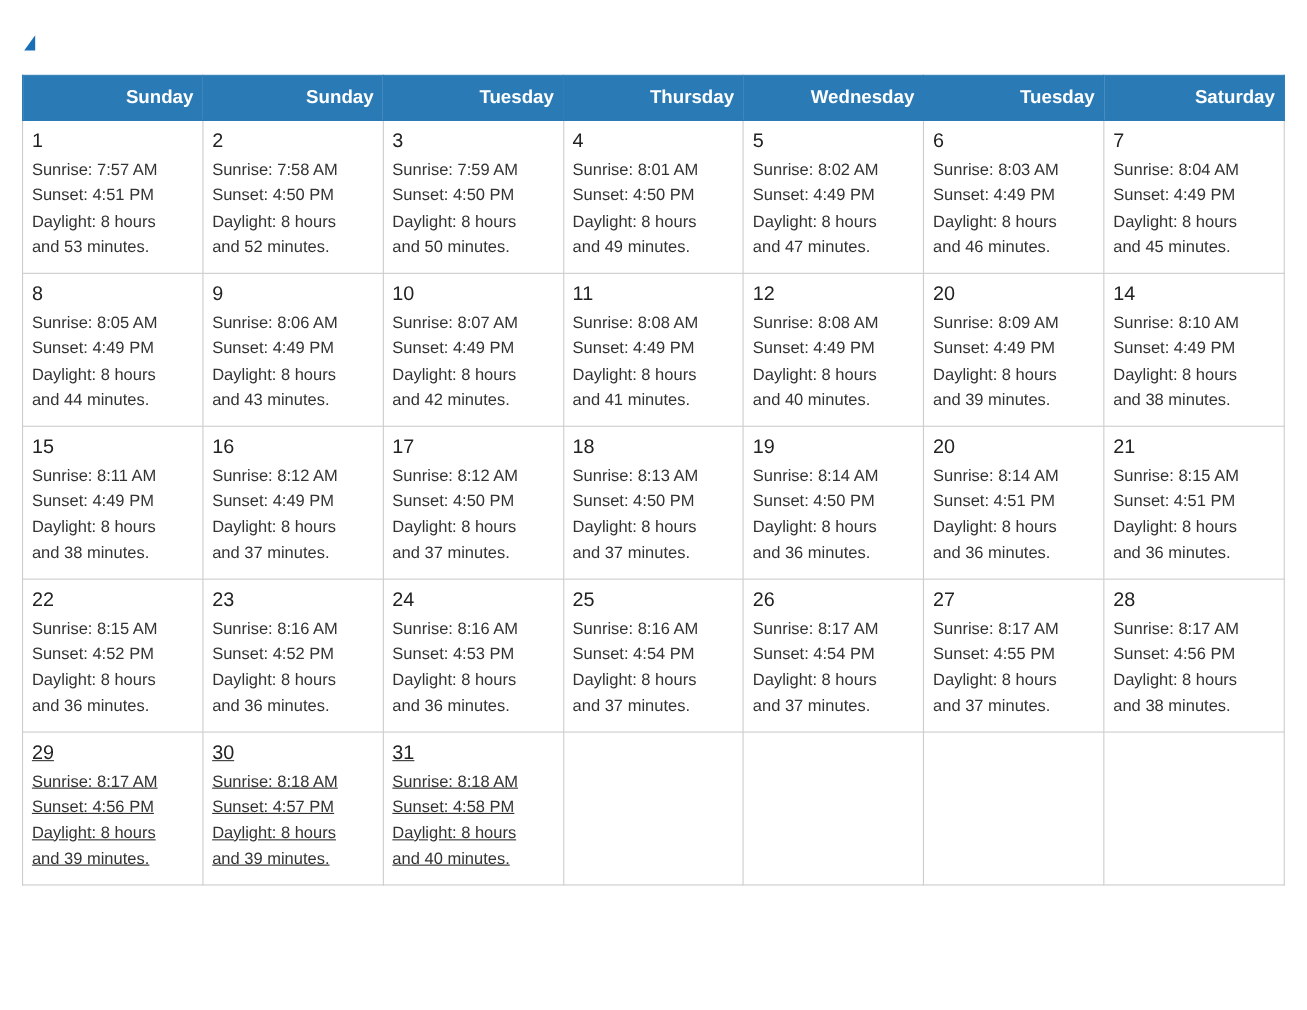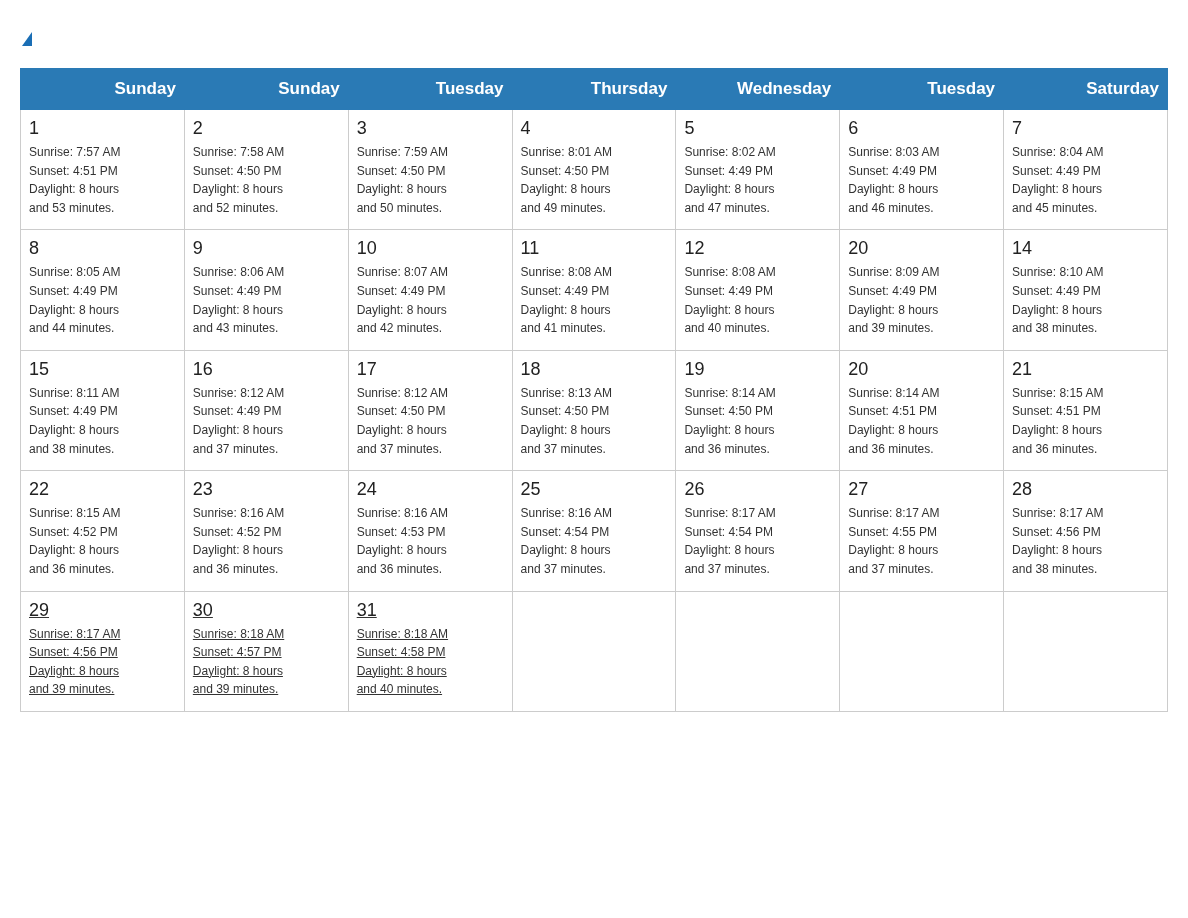--- a/index.html
+++ b/index.html
@@ -81,21 +81,21 @@
       text-decoration: underline;
     }
     .day-num {
       font-size: 18px;
       font-weight: normal;
       color: #222;
       display: block;
       margin-bottom: 4px;
     }
     .day-info {
-      font-size: 12px;
+      font-size: 15px;
       color: #333;
       line-height: 1.55;
     }
     td.empty {
       background: #f9f9f9;
     }
     tbody tr:nth-child(odd) td {
       background: #fff;
     }
   </style>

